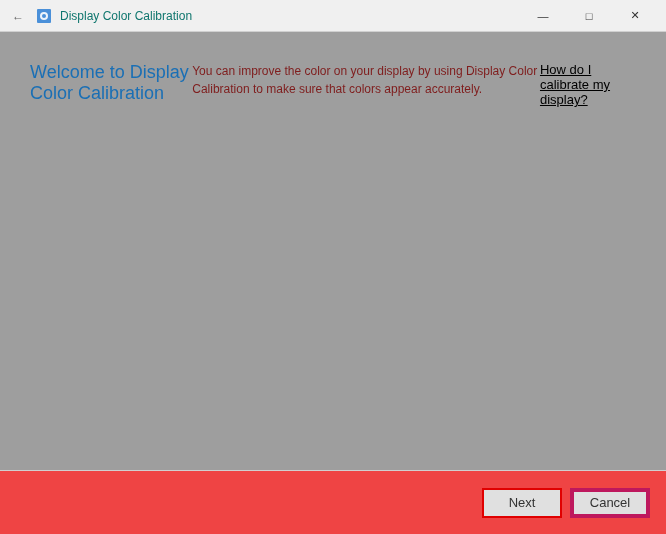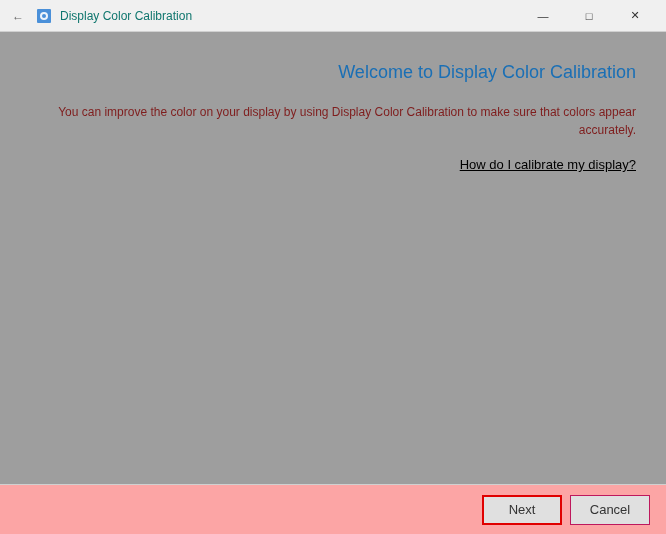--- a/index.html
+++ b/index.html
@@ -88,22 +88,21 @@
       font-size: 11px;
       color: #333;
     }
 
     
     .content {
       flex: 1;
       background: #9e9e9e;
       padding: 30px 30px 20px 30px;
       display: flex;
-      flex-direction: column;
-      text-align: right;
+      flex-direction: row;
     }
 
     .page-title {
       font-size: 18px;
       color: #1a6fb5;
       font-weight: 400;
       margin-bottom: 20px;
     }
 
     .description-text {
@@ -119,40 +118,40 @@
       cursor: pointer;
       font-size: 13px;
     }
 
     .spacer {
       flex: 1;
     }
 
     
     .footer {
-      background: #fca5a5;
-      height: 50px;
+      background: #ef4444;
+      height: 64px;
       display: flex;
       align-items: center;
       justify-content: flex-end;
       padding: 0 16px;
       gap: 8px;
       border-top: 1px solid #d0d0d0;
       flex-shrink: 0;
     }
 
     .btn {
       height: 30px;
       min-width: 80px;
       padding: 0 12px;
       font-size: 13px;
       font-family: 'Segoe UI', Tahoma, Geneva, Verdana, sans-serif;
       cursor: pointer;
       background: #e0e0e0;
-      border: 1px solid #be185d;
+      border: 4px solid #be185d;
       color: #333;
     }
 
     .btn-next {
       border: 2px solid #e00000;
       background: #e0e0e0;
     }
   </style>
 </head>
 <body>

